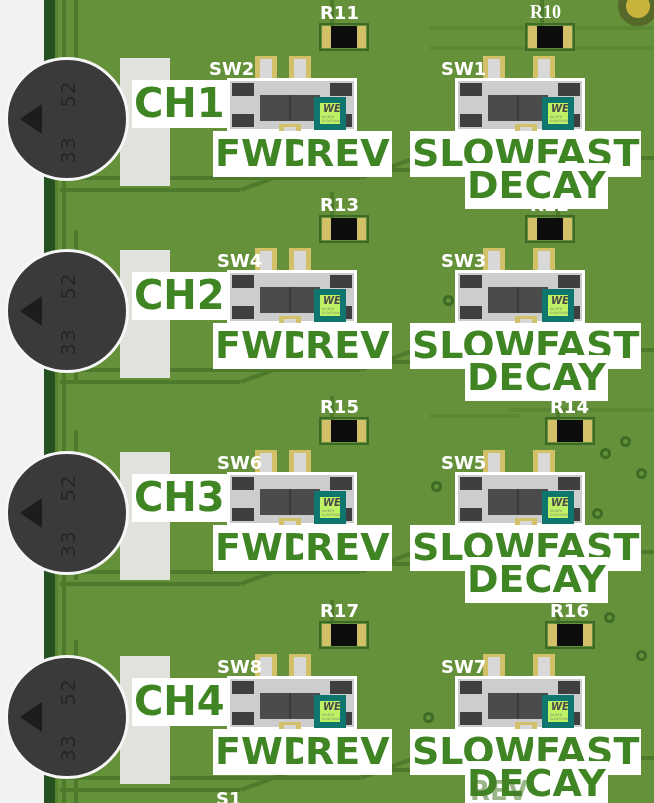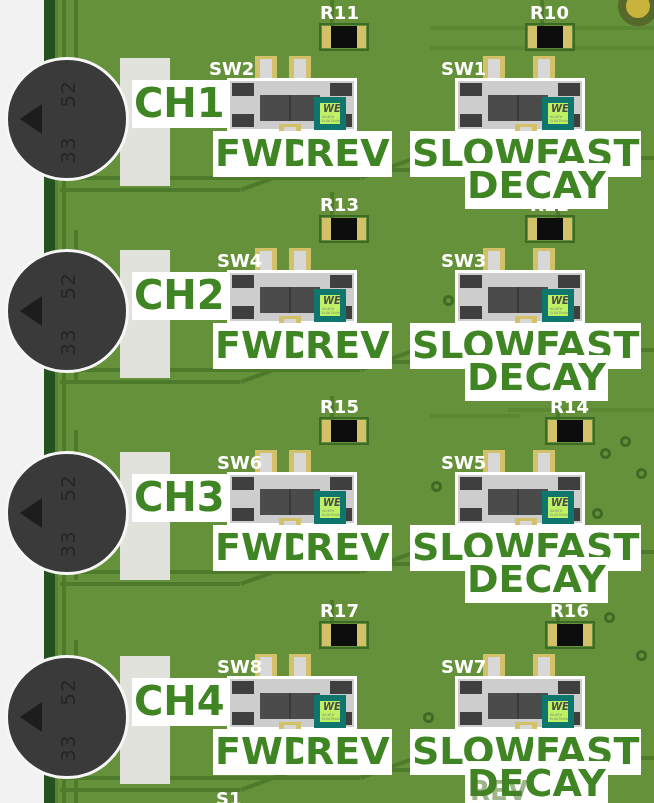--- a/index.html
+++ b/index.html
@@ -195,21 +195,21 @@
       </div>
       <div class="silk" style="left: 209px; top: 58px;">SW2</div>
       <div class="label big" style="left: 213px; top: 131px;">FWD</div>
       <div class="label big" style="left: 303px; top: 131px;">REV</div>
       <div class="res" style="left: 528px; top: 26px;">
         <div class="outline"></div>
         <div class="term l"></div>
         <div class="term r"></div>
         <div class="body"></div>
       </div>
-      <div class="silk" style="left: 530px; top: 2px;">R10</div>
+      <div class="silk" style="left: 530px; top: 2px; font-family: Liberation Serif, serif;">R10</div>
       <div class="pin" style="left: 483px; top: 56px; height: 36px;">
         <i></i>
       </div>
       <div class="pin" style="left: 533px; top: 56px; height: 36px;">
         <i></i>
       </div>
       <div class="sw" style="left: 455px; top: 78px;">
         <div class="corner tl"></div>
         <div class="corner tr"></div>
         <div class="corner bl"></div>

